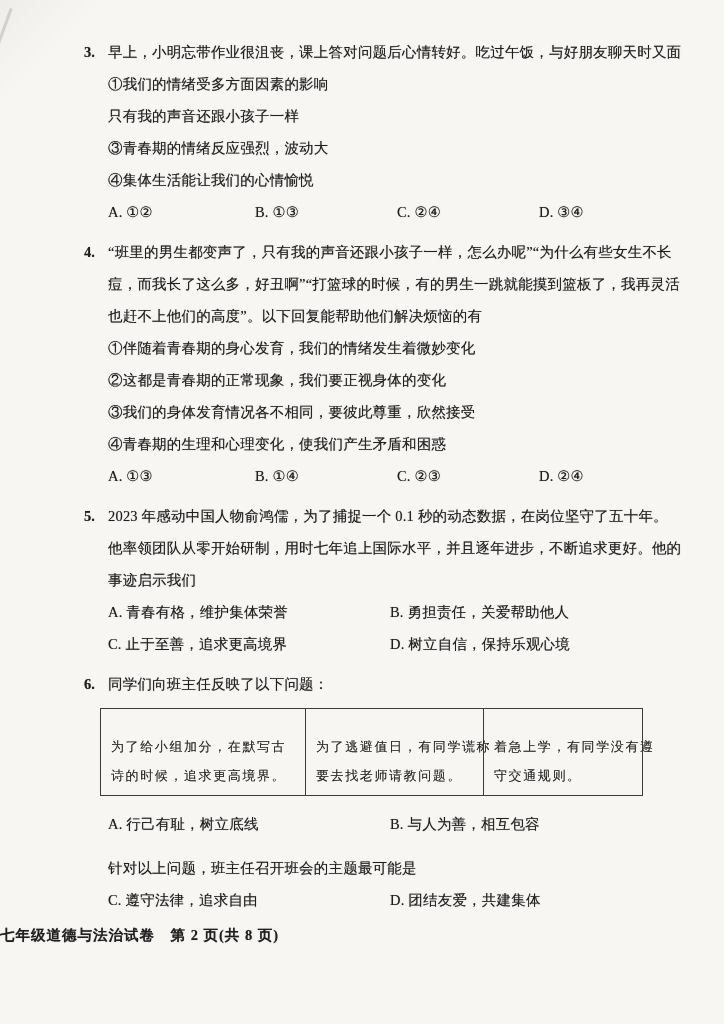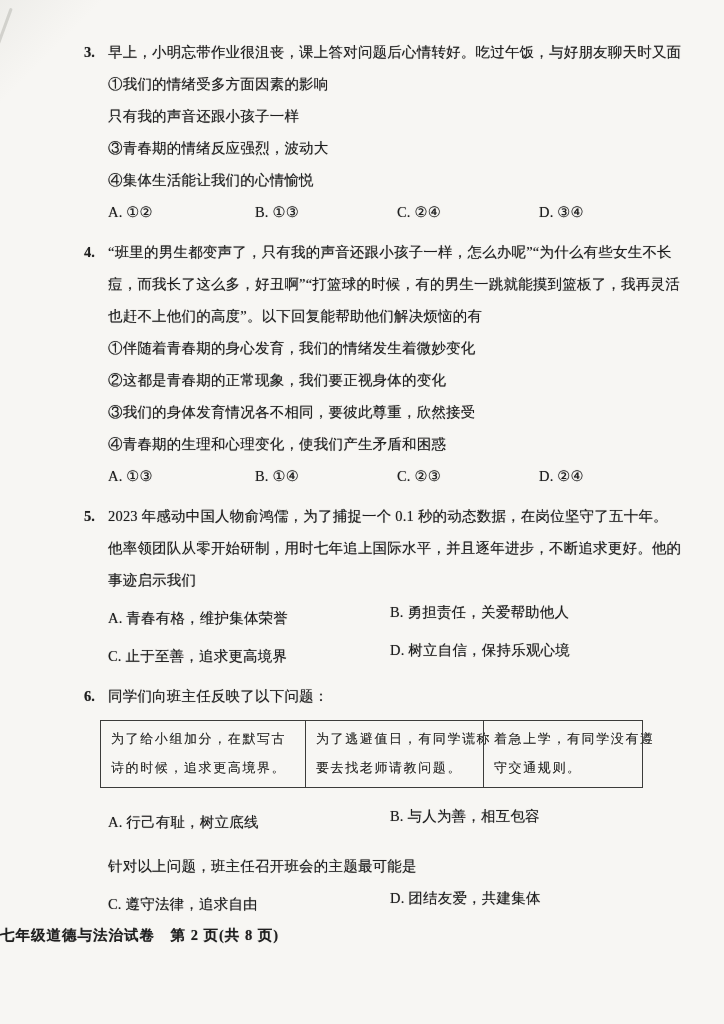--- a/index.html
+++ b/index.html
@@ -44,31 +44,31 @@
     top: 0;
     font-weight: bold;
     letter-spacing: 0;
   }
   .opts4 { display: flex; }
   .opts4 .opt { display: inline-block; }
   .opts4 .opt:nth-child(1) { width: 147px; }
   .opts4 .opt:nth-child(2) { width: 142px; }
   .opts4 .opt:nth-child(3) { width: 142px; font-family: Liberation Serif, serif; }
   .opts2 { display: flex; }
-  .opts2 .opt:first-child { width: 282px; margin-top: 6px; }
+  .opts2 .opt:first-child { width: 282px; }
   table.qtable {
     border-collapse: collapse;
     table-layout: fixed;
     width: 542px;
     margin: 8px 0 12px -8px;
   }
   table.qtable td {
     border: 1.6px solid #3c3c3a;
     vertical-align: top;
-    padding: 3px 6px 5px 10px;
+    padding: 23px 6px 5px 10px;
   }
   .cell-line {
     font-family: "DejaVu Serif", serif;
     font-size: 13px;
     line-height: 29px;
     letter-spacing: 1.6px;
     white-space: nowrap;
     color: #2a2a28;
     text-shadow: 0 0 0.6px rgba(40,40,40,0.45);
   }

